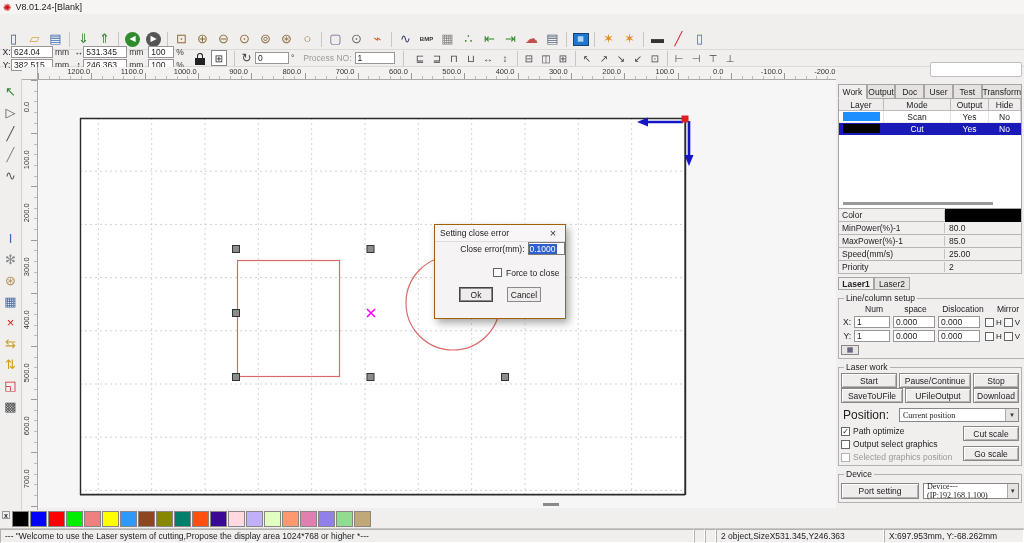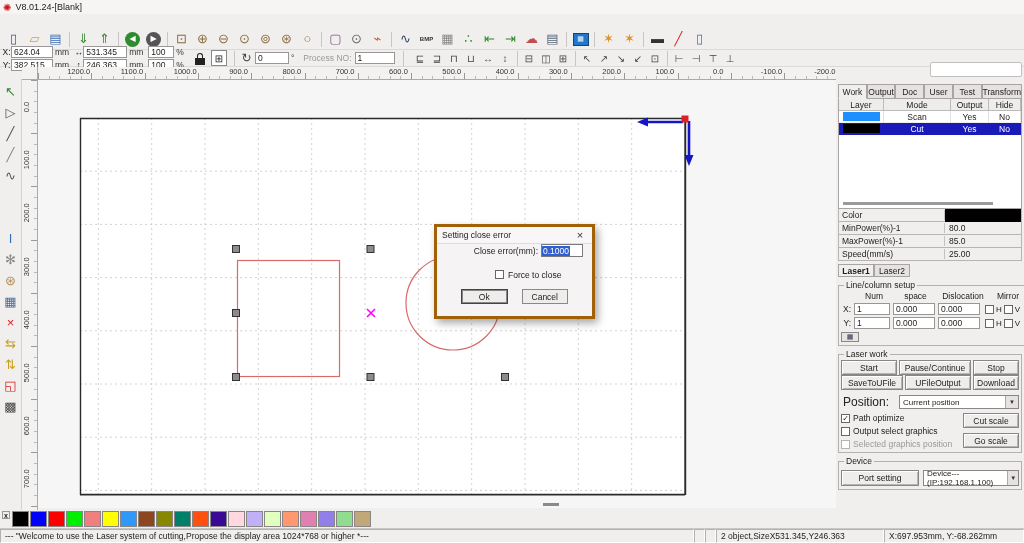--- a/index.html
+++ b/index.html
@@ -75,22 +75,22 @@
   #corner-box { position:absolute; left:930px; top:62px; width:92px; height:15px; background:#fff;
                 border:1px solid #c2bebe; border-radius:2px; }
 
   
   #canvas { position:absolute; left:38px; top:80px; width:798px; height:428px; background:#f7f6f6; }
   #canvas svg { position:absolute; left:0; top:0; }
   #hscroll { position:absolute; left:38px; top:501px; width:798px; height:6px; }
   #hscroll .thumb { position:absolute; left:505px; top:2px; width:16px; height:3px; background:#8a8a8a; }
 
   
-  #dialog { position:absolute; left:434px; top:224px; width:161px; height:95px; background:#f5f3f3;
-            border:3px solid #a16207; box-shadow:3px 4px 8px rgba(0,0,0,.35); z-index:9; }
+  #dialog { position:absolute; left:434px; top:224px; width:132px; height:95px; background:#f5f3f3;
+            border:1px solid #a16207; box-shadow:3px 4px 8px rgba(0,0,0,.35); z-index:9; }
   #dialog .dtitle { height:17px; display:flex; align-items:center; padding:0 5px; font-size:8.5px;
                     border-bottom:1px solid #e0dcdc; background:#f8f6f6; }
   #dialog .dclose { margin-left:auto; font-size:11px; width:14px; text-align:center; color:#333; }
   #dialog .drow1 { display:flex; align-items:center; margin-top:0; }
   #dialog .dlabel { width:104px; text-align:right; font-size:8.5px; padding-right:3px; }
   #dialog .dinput { width:42px; height:13px; border:1px solid #7a7a7a; background:#fff; font-size:8.5px;
                     display:flex; align-items:center; }
   #dialog .dinput .selection { background:#2f5fd0; color:#fff; padding:0 1px; }
   #dialog .drow2 { display:flex; align-items:flex-start; margin-top:13px; padding-left:58px; font-size:8.5px; gap:4px; }
   #dialog .dbtns { display:flex; margin-top:9px; padding:0 24px; gap:14px; }
@@ -140,21 +140,21 @@
   #lc-btn { width:18px; height:10px; margin-top:3px; background:#e8e4e4; border:1px solid #8a8686;
             font-size:7px; display:flex; align-items:center; justify-content:center; color:#335; }
   .btnrow { display:flex; gap:2px; margin-top:0; }
   .btn { height:15px; background:#efecec; border:1px solid #8a8686;
          box-shadow:inset 1px 1px 0 #fff, inset -1px -1px 0 #b8b4b4;
          font-size:8.5px; display:flex; align-items:center; justify-content:center; }
   .b1 { width:56px; } .b2 { flex:1; } .b3 { width:46px; }
   .posrow { display:flex; align-items:center; margin-top:5px; }
   .posrow .plab { width:58px; text-align:right; padding-right:10px; font-size:12px; }
   .dd { flex:1; height:14px; border:1px solid #8a8686; background:#fff; display:flex; align-items:center;
-        font-size:8px; padding-left:3px; }
+        font-size:8px; padding-left:3px;font-family:Liberation Serif, serif; }
   .dd .ar { margin-left:auto; width:13px; align-self:stretch; background:#e6e2e2; border-left:1px solid #aaa;
             font-size:6px; display:flex; align-items:center; justify-content:center; color:#333; }
   .lwgrid { display:flex; margin-top:4px; }
   .lwchecks { flex:1; display:flex; flex-direction:column; gap:3px; font-size:8.5px; }
   .lwchecks .crow { display:flex; align-items:center; gap:3px; }
   .lwbtns { width:56px; display:flex; flex-direction:column; gap:5px; }
   .lwbtns .btn { width:56px; }
   .devrow { display:flex; gap:4px; margin-top:3px; align-items:center; }
   .devrow .btn { width:78px; height:16px; }
   .devrow .dd { height:16px; }
@@ -569,20 +569,24 @@
         <div class="prow">
           <div class="pl">MaxPower(%)-1</div>
           <div class="pv">85.0</div>
         </div>
 
         <div class="prow">
           <div class="pl">Speed(mm/s)</div>
           <div class="pv">25.00</div>
         </div>
 
+        <div class="prow">
+          <div class="pl">Priority</div>
+          <div class="pv">2</div>
+        </div>
 
     </div>
     <div id="lasertabs">
       <span class="ltab sel">Laser1</span>
         <span class="ltab">Laser2</span>
     </div>
     <fieldset>
       <legend>Line/column setup</legend>
       <div id="lc-head">
         <span>Num</span>

